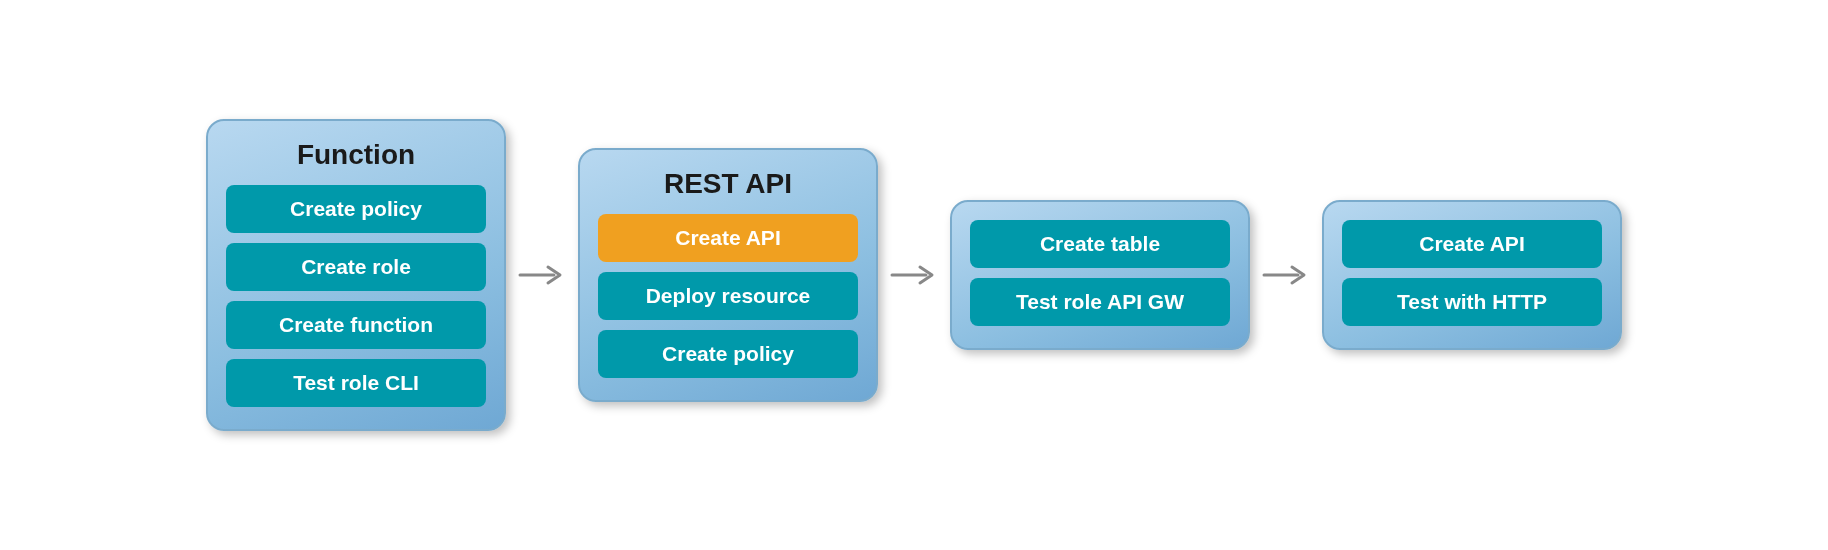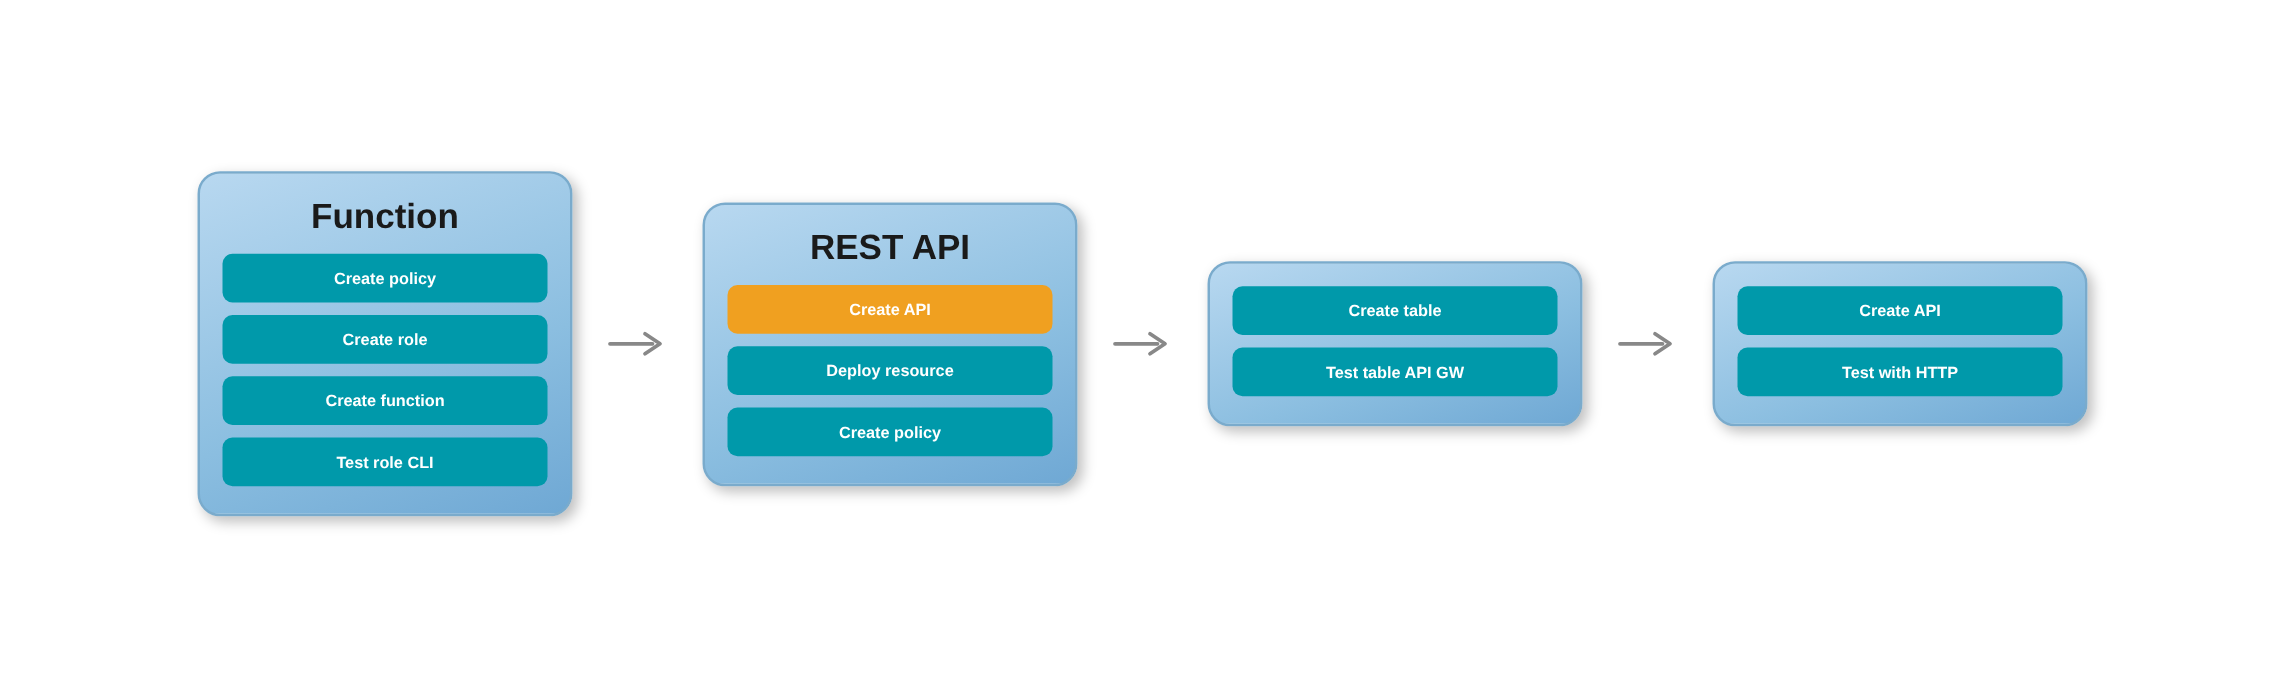--- a/index.html
+++ b/index.html
@@ -12,21 +12,21 @@
       justify-content: center;
       width: 1828px;
       height: 550px;
       overflow: hidden;
     }
 
     .diagram {
       display: flex;
       align-items: center;
       justify-content: center;
-      gap: 16px;
+      gap: 0;
       padding: 20px 40px;
     }
 
     .panel {
       border-radius: 18px;
       padding: 18px 18px 22px 18px;
       display: flex;
       flex-direction: column;
       align-items: center;
       min-width: 300px;
@@ -49,21 +49,21 @@
     .panel-items {
       display: flex;
       flex-direction: column;
       gap: 10px;
       width: 100%;
     }
 
     .item-btn {
       border-radius: 8px;
       padding: 12px 20px;
-      font-size: 13px;
+      font-size: 21px;
       font-weight: bold;
       color: #ffffff;
       text-align: center;
       cursor: pointer;
       width: 100%;
     }
 
     .item-btn-teal {
       background-color: #0099aa;
       border: none;
@@ -122,21 +122,21 @@
   <div class="arrow">
     <svg viewBox="0 0 52 36" xmlns="http://www.w3.org/2000/svg">
       <path d="M4 18 L38 18" stroke="#888" stroke-width="3" fill="none" stroke-linecap="round"></path>
       <path d="M32 10 L44 18 L32 26" stroke="#888" stroke-width="3" fill="none" stroke-linejoin="round" stroke-linecap="round"></path>
     </svg>
   </div>
 
   <div class="panel panel-bg-blue">
     <div class="panel-items">
       <div class="item-btn item-btn-teal">Create table</div>
-      <div class="item-btn item-btn-teal">Test table API GW</div>
+      <div class="item-btn item-btn-teal">Test role API GW</div>
     </div>
   </div>
 
   <div class="arrow">
     <svg viewBox="0 0 52 36" xmlns="http://www.w3.org/2000/svg">
       <path d="M4 18 L38 18" stroke="#888" stroke-width="3" fill="none" stroke-linecap="round"></path>
       <path d="M32 10 L44 18 L32 26" stroke="#888" stroke-width="3" fill="none" stroke-linejoin="round" stroke-linecap="round"></path>
     </svg>
   </div>
 

